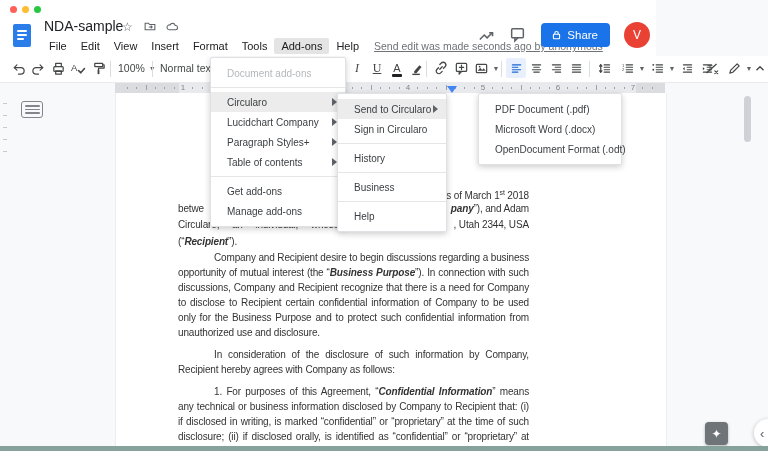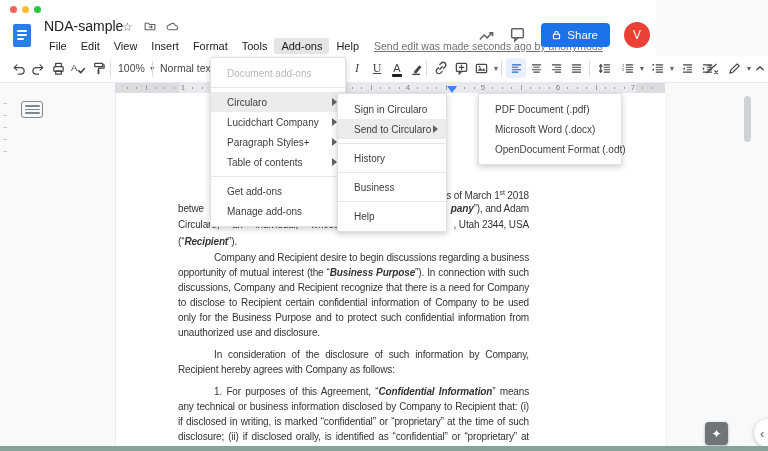--- a/index.html
+++ b/index.html
@@ -462,27 +462,27 @@
       </div>
       <div class="mdiv"></div>
       <div class="mi">
         <span>Get add-ons</span>
       </div>
       <div class="mi">
         <span>Manage add-ons</span>
       </div>
     </div>
   <div class="menu" style="left:337px;top:93px;width:108px" id="menu-circularo">
-      <div class="mi">
-        <span>Sign in Circularo</span>
-      </div>
       <div class="mi sel">
         <span>Send to Circularo</span>
         <span class="sub"></span>
       </div>
+      <div class="mi">
+        <span>Sign in Circularo</span>
+      </div>
       <div class="mdiv"></div>
       <div class="mi">
         <span>History</span>
       </div>
       <div class="mdiv"></div>
       <div class="mi">
         <span>Business</span>
       </div>
       <div class="mdiv"></div>
       <div class="mi">

